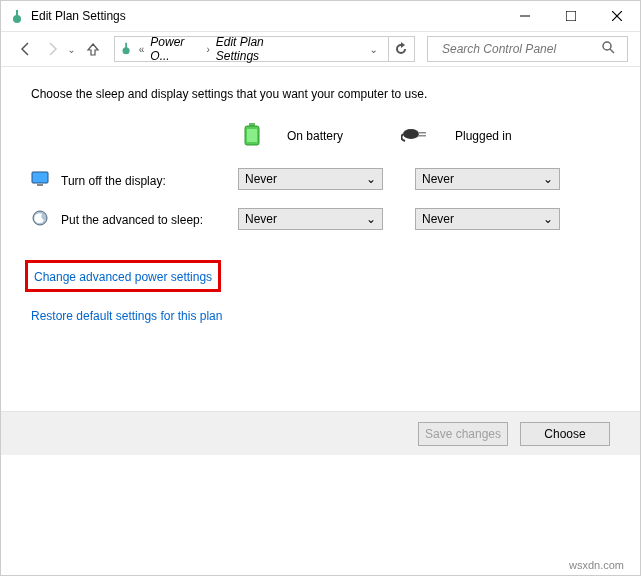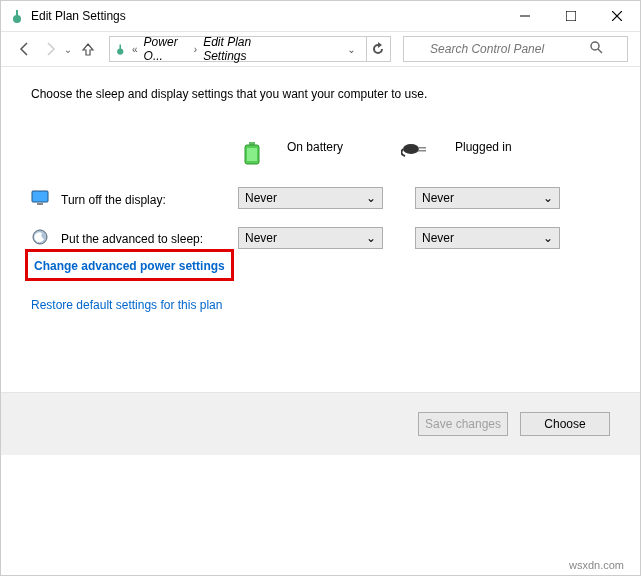--- a/index.html
+++ b/index.html
@@ -15,36 +15,36 @@
     .nav-btn { width: 28px; height: 28px; display: flex; align-items: center; justify-content: center; color: #666; }
     .nav-btn.dis { color: #ccc; }
     .nav-chev { color: #666; font-size: 10px; margin-left: 2px; }
     .up-btn { margin-left: 4px; }
     .addr { display: flex; align-items: center; height: 26px; border: 1px solid #ccc; margin-left: 8px; padding: 0 4px; position: relative; }
     .addr-icon { width: 16px; height: 16px; margin-right: 4px; }
     .crumb { font-size: 12px; color: #000; padding: 0 4px; font-style: italic; }
     .crumb-sep { font-size: 10px; color: #555; padding: 0 2px; }
     .addr-dd { margin-left: 60px; padding: 0 6px; font-size: 10px; color:#555;}
     .refresh { width: 28px; height: 26px; border: 1px solid #ccc; border-left: none; display: flex; align-items: center; justify-content: center; }
-    .search { flex: 1; height: 26px; border: 1px solid #ccc; margin-left: 12px; display: flex; align-items: center; padding: 0 24px; position: relative; }
+    .search { flex: 1; height: 26px; border: 1px solid #ccc; margin-left: 12px; display: flex; align-items: center; padding: 0 12px; position: relative; }
     .search input { border: none; outline: none; flex: 1; font-size: 12px; color: #888; font-style: italic; }
     .search-icon { color: #666; }
     .content { padding: 20px 30px 0 30px; }
     .heading { color: #0a6b3a; font-size: 16px; margin: 14px 0 10px 0; }
     .subtext { font-size: 12px; color: #000; }
     .cols-header { display: flex; margin-top: 20px; margin-left: 210px; }
-    .col-h { display: flex; align-items: flex-start; font-size: 12px; color: #000; width: 160px; margin-top: 19px; }
+    .col-h { display: flex; align-items: center; font-size: 12px; color: #000; width: 160px; }
     .col-h svg, .col-h .ico { margin-right: 12px; }
     .row { display: flex; align-items: flex-end; margin-top: 18px; }
     .row-lab { display: flex; align-items: center; width: 195px; font-size: 12px; color: #000; }
     .row-lab .ico { margin-right: 12px; }
     .dd { width: 145px; height: 22px; border: 1px solid #adadad; display: flex; align-items: center; justify-content: space-between; padding: 0 6px; font-size: 12px; background: #e9e9e9; margin-right: 20px; margin-left: 12px; }
     .link { color: #0066cc; font-size: 12px; display: inline-block; }
-    .highlight-box { border: 3px solid #e00000; padding: 4px 6px; display: inline-block; margin-left: -6px; margin-bottom: 14px; font-weight: bold; }
-    .footer { position: absolute; bottom: 120px; left: 0; right: 0; height: 63px; border-top: 1px solid #e5e5e5; background: #f0f0f0; display: flex; align-items: center; justify-content: flex-end; padding-right: 30px; gap: 12px; }
+    .highlight-box { border: 3px solid #e00000; padding: 4px 6px; display: inline-block; margin-top: 30px; margin-left: -6px; margin-bottom: 14px; }
+    .footer { position: absolute; bottom: 120px; left: 0; right: 0; height: 44px; border-top: 1px solid #e5e5e5; background: #f0f0f0; display: flex; align-items: center; justify-content: flex-end; padding-right: 30px; gap: 12px; }
     .btn { min-width: 90px; height: 24px; border: 1px solid #adadad; background: #e9e9e9; font-size: 12px; display: flex; align-items: center; justify-content: center; }
     .btn.dis { color: #a0a0a0; }
     .watermark { position: absolute; bottom: 4px; right: 16px; font-size: 11px; color: #888; }
   </style>
 </head>
 <body>
 
 <div class="window">
 
   <div class="titlebar">

